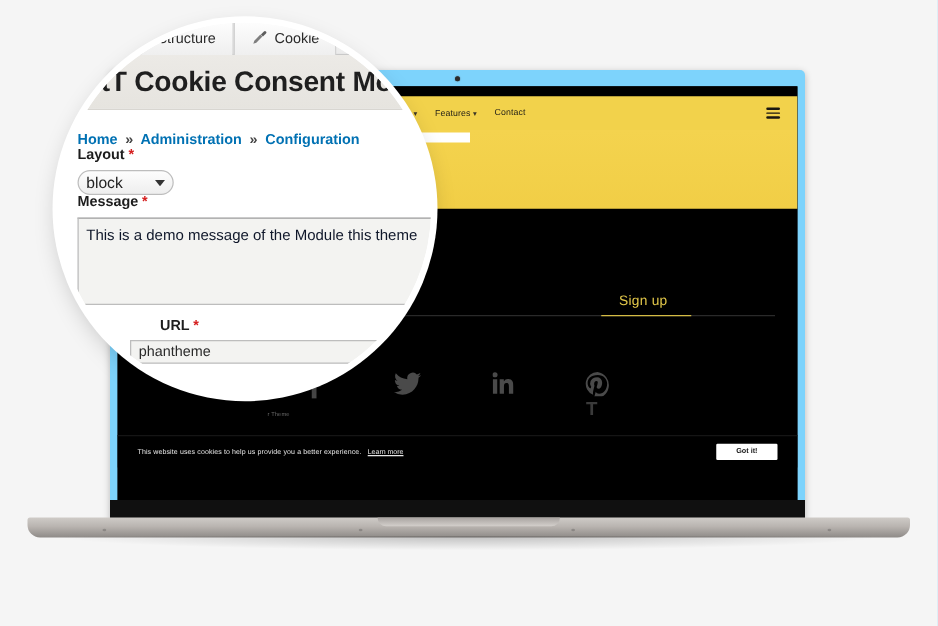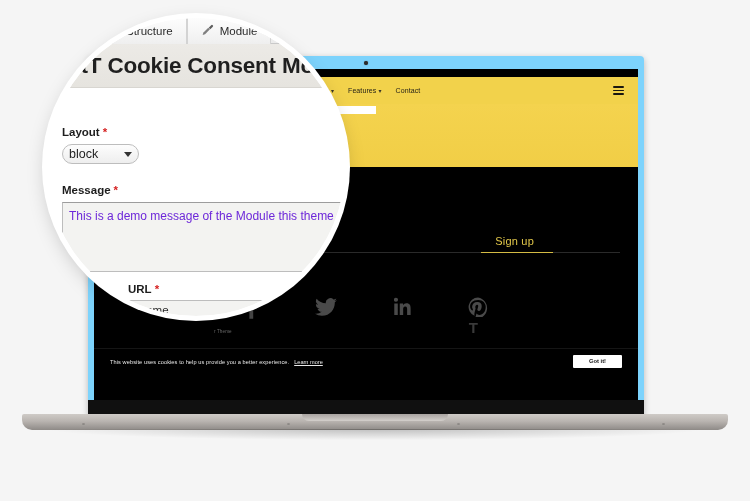--- a/index.html
+++ b/index.html
@@ -338,21 +338,20 @@
     font-weight: 700;
     white-space: nowrap;
   }
   .breadcrumb .sep { color: #444; margin: 0 3px; }
   .breadcrumb a { color: #0071b3; text-decoration: none; }
 
   .field-label {
     font-size: 11.5px;
     font-weight: 700;
     color: #1d1d1d;
-    margin-top: 20px;
     white-space: nowrap;
   }
   .req { color: #d52020; margin-left: 3px; }
 
   .select-box {
     margin-top: 6px;
     width: 77px;
     height: 20px;
     background: linear-gradient(180deg,#fdfdfd,#eeeeee);
     border: 1px solid #bdbdbd;
@@ -373,21 +372,21 @@
 
   .textarea-box {
     margin-top: 6px;
     width: 320px;
     height: 70px;
     background: #f3f3f1;
     border: 1px solid #bdbdbd;
     border-top: 1px solid #9d9d9d;
     padding: 5px 6px;
     font-size: 12px;
-    color: #6d28d9;
+    color: #0f172a;
     overflow: hidden;
     white-space: nowrap;
     line-height: 1.35;
   }
 
   .url-label {
     font-size: 11.5px;
     font-weight: 700;
     color: #1d1d1d;
     margin-top: 11px;
@@ -510,30 +509,37 @@
             <rect x="10.5" y="11" width="5" height="4" fill="#8a8a8a"></rect>
             <path d="M8 4.5v3M3 11V7.5h10V11" stroke="#8a8a8a" fill="none" stroke-width="1.2"></path>
           </svg>
           <span>Structure</span>
         </div>
         <div class="admin-tab">
           <svg class="tab-ico" viewBox="0 0 16 16">
             <path d="M2 13.5l3-1 6-6-2-2-6 6-1 3z" fill="#7f7f7f"></path>
             <path d="M9.5 4.5l2 2 3-3a1.4 1.4 0 0 0-2-2l-3 3z" fill="#5d5d5d"></path>
           </svg>
-          <span>Module</span>
+          <span>Cookie</span>
         </div>
       </div>
 
       <div class="admin-title">
         <h1>MtT Cookie Consent Module</h1>
       </div>
 
       <div class="admin-body">
 
+        <div class="breadcrumb">
+          <a href="#">Home</a>
+          <span class="sep">»</span>
+          <a href="#">Administration</a>
+          <span class="sep">»</span>
+          <a href="#">Configuration</a>
+        </div>
 
         <div class="field-label">
           <span>Layout</span><span class="req">*</span>
         </div>
         <div class="select-box">
           <span>block</span>
           <span class="select-arrow"></span>
         </div>
 
         <div class="field-label">

